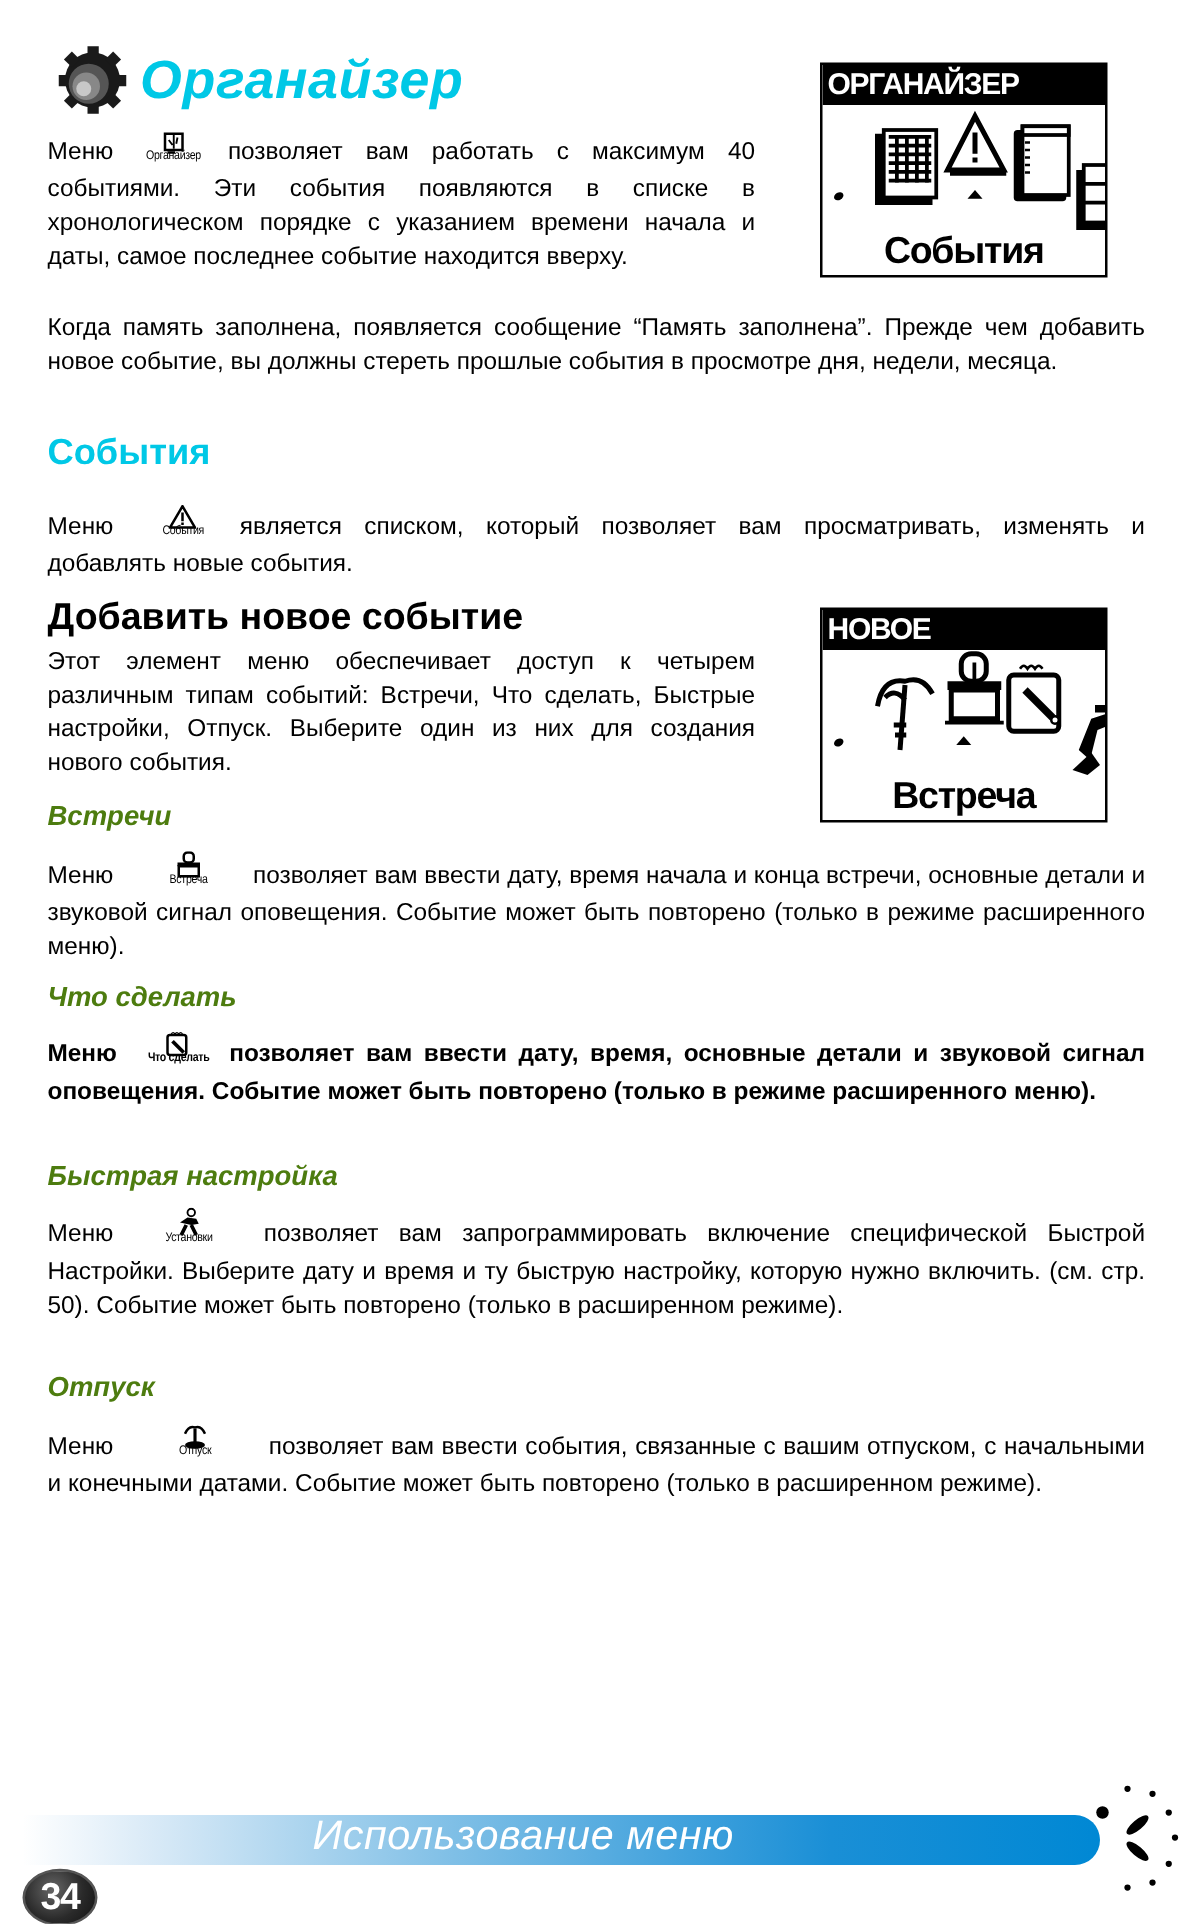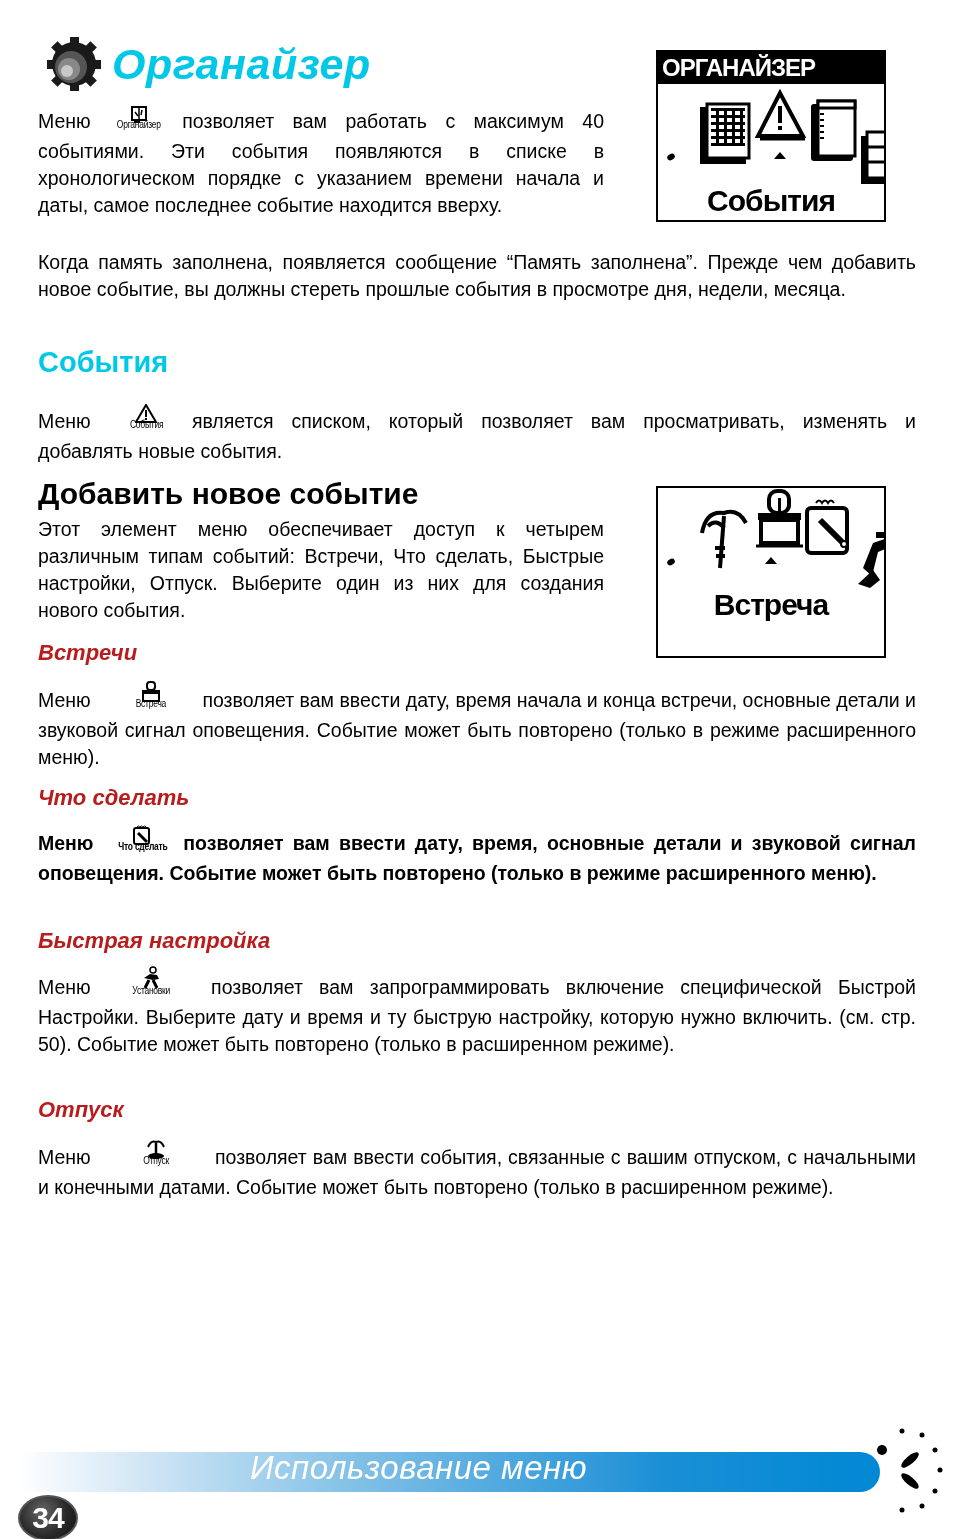--- a/index.html
+++ b/index.html
@@ -18,21 +18,21 @@
     font-size: 19.5px; line-height: 27px; text-align: justify; text-align-last: left;
   }
   .para .inl-icon {
     display: inline-block; position: relative; vertical-align: baseline;
     text-align: center; margin: 0 16px 0 16px;
   }
   .inl-icon .ico { position: absolute; left: 50%; transform: translateX(-50%); bottom: 14px; }
   .inl-icon .cap { font-family: "Liberation Sans", sans-serif; font-size: 10px; letter-spacing: -0.3px; transform: scaleX(0.85); display: inline-block; }
   .h2 { font-weight: bold; font-size: 29px; color: #00c8e6; }
   .h3 { font-weight: bold; font-size: 30px; color: #000; }
-  .h4 { font-weight: bold; font-style: italic; font-size: 22px; color: #b91c1c; }
+  .h4 { font-weight: bold; font-style: italic; font-size: 22px; color: #4d7c0f; }
   .screen {
     width: 230px; height: 172px; border: 2px solid #000; background: #fff;
     overflow: hidden;
   }
   .screen-head {
     background: #000; color: #fff; font-weight: bold; font-size: 24px;
     height: 32px; line-height: 32px; padding-left: 4px; letter-spacing: -1px;
     transform-origin: left; 
   }
   .screen-body { position: relative; height: 136px; }
@@ -151,20 +151,21 @@
         <rect x="10" y="14" width="2" height="2" fill="#000"></rect>
     </svg>
     <span class="cap">События</span>
   </span><span>является списком, который позволяет вам просматривать, изменять и добавлять новые события.</span>
 </div>
 
 <div class="abs h3" style="left:38px; top:477px;">Добавить новое событие</div>
 <div class="abs para" style="left:38px; top:516px; width:566px;">Этот элемент меню обеспечивает доступ к четырем различным типам событий: Встречи, Что сделать, Быстрые настройки, Отпуск. Выберите один из них для создания нового события.</div>
 
 <div class="abs screen" style="left:656px; top:486px;">
+  <div class="screen-head">НОВОЕ</div>
   <div class="screen-body">
     <svg class="abs" style="left:0;top:0;" width="230" height="100" viewBox="0 0 230 100">
       <ellipse cx="13" cy="74" rx="4" ry="3" fill="#000" transform="rotate(-30 13 74)"></ellipse>
 
       <g fill="none" stroke="#000" stroke-width="4">
         <path d="M44 45 Q48 22 66 25 Q80 20 88 35"></path>
         <path d="M50 38 Q58 30 66 40"></path>
         <path d="M66 28 L62 80"></path>
         <path d="M57 60 h10 M58 68 h9"></path>
       </g>

